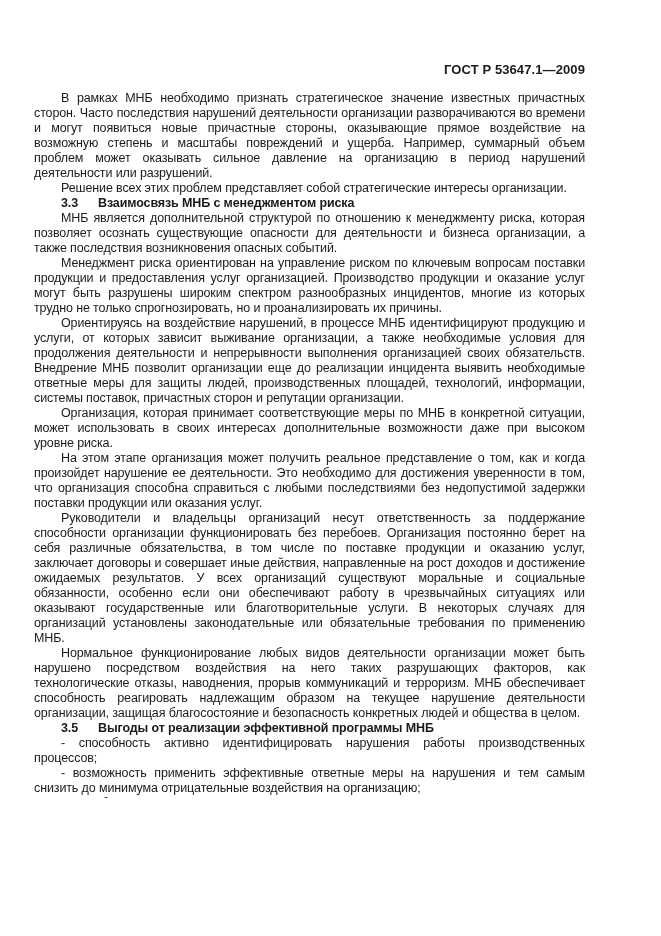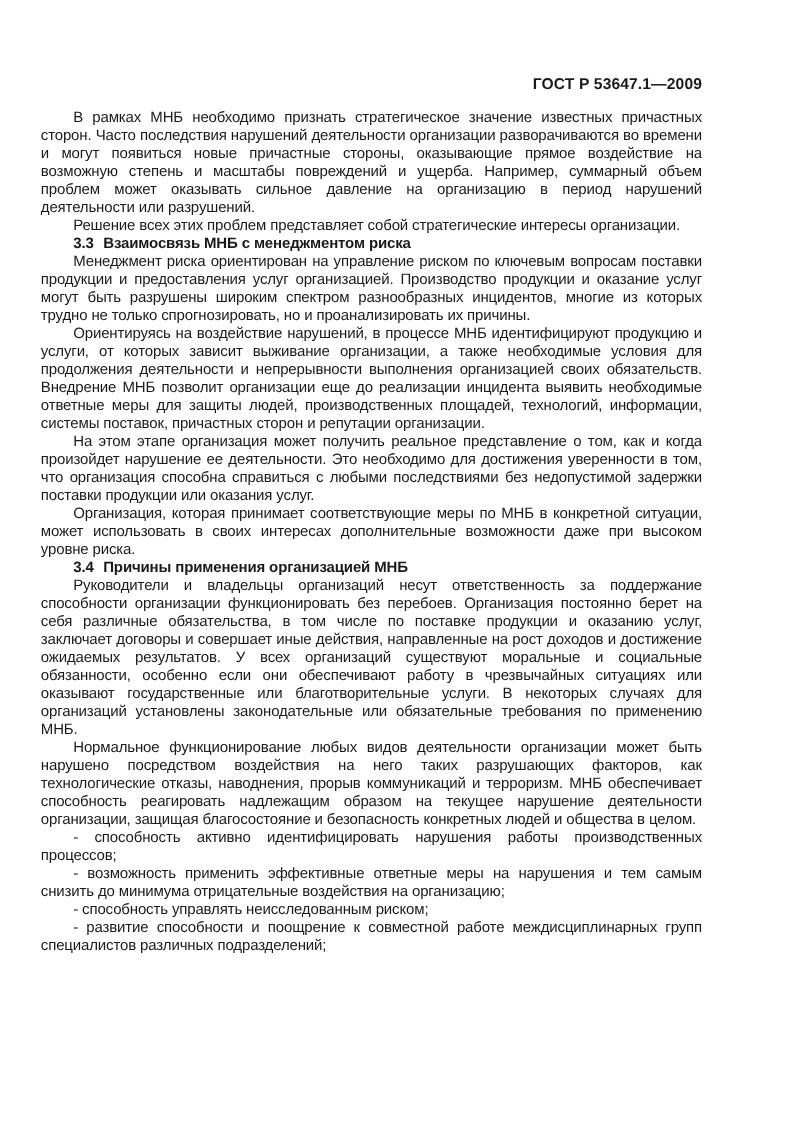--- a/index.html
+++ b/index.html
@@ -43,21 +43,21 @@
   }
   .para, .heading {
     margin: 0;
     text-indent: 27px;
   }
   .heading {
     font-weight: bold;
     text-align: left;
   }
   .h-num {
-    margin-right: 8px;
+    margin-right: 20px;
   }
   .page-number {
     position: absolute;
     top: 842px;
     left: 34px;
     width: 551px;
     text-align: right;
     font-size: 12.5px;
     line-height: 15px;
   }
@@ -65,27 +65,28 @@
 </head>
 <body>
 
 <div class="page">
   <div class="running-header">ГОСТ Р 53647.1—2009</div>
 
   <div class="content" id="content">
       <p class="para">В рамках МНБ необходимо признать стратегическое значение известных причастных сторон. Часто последствия нарушений деятельности организации разворачиваются во времени и могут появиться новые причастные стороны, оказывающие прямое воздействие на возможную степень и масштабы повреждений и ущерба. Например, суммарный объем проблем может оказывать сильное давление на организацию в период нарушений деятельности или разрушений.</p>
       <p class="para">Решение всех этих проблем представляет собой стратегические интересы организации.</p>
       <p class="heading"><span class="h-num">3.3</span><span>Взаимосвязь МНБ с менеджментом риска</span></p>
+      <p class="para">МНБ является дополнительной структурой по отношению к менеджменту риска, которая позволяет осознать существующие опасности для деятельности и бизнеса организации, а также последствия возникновения опасных событий.</p>
       <p class="para">Менеджмент риска ориентирован на управление риском по ключевым вопросам поставки продукции и предоставления услуг организацией. Производство продукции и оказание услуг могут быть разрушены широким спектром разнообразных инцидентов, многие из которых трудно не только спрогнозировать, но и проанализировать их причины.</p>
       <p class="para">Ориентируясь на воздействие нарушений, в процессе МНБ идентифицируют продукцию и услуги, от которых зависит выживание организации, а также необходимые условия для продолжения деятельности и непрерывности выполнения организацией своих обязательств. Внедрение МНБ позволит организации еще до реализации инцидента выявить необходимые ответные меры для защиты людей, производственных площадей, технологий, информации, системы поставок, причастных сторон и репутации организации.</p>
+      <p class="para">Организация, которая принимает соответствующие меры по МНБ в конкретной ситуации, может использовать в своих интересах дополнительные возможности даже при высоком уровне риска.</p>
       <p class="para">На этом этапе организация может получить реальное представление о том, как и когда произойдет нарушение ее деятельности. Это необходимо для достижения уверенности в том, что организация способна справиться с любыми последствиями без недопустимой задержки поставки продукции или оказания услуг.</p>
-      <p class="para">Организация, которая принимает соответствующие меры по МНБ в конкретной ситуации, может использовать в своих интересах дополнительные возможности даже при высоком уровне риска.</p>
-      <p class="heading"><span class="h-num">3.4</span><span>Причины применения организацией МНБ</span></p>
       <p class="para">Руководители и владельцы организаций несут ответственность за поддержание способности организации функционировать без перебоев. Организация постоянно берет на себя различные обязательства, в том числе по поставке продукции и оказанию услуг, заключает договоры и совершает иные действия, направленные на рост доходов и достижение ожидаемых результатов. У всех организаций существуют моральные и социальные обязанности, особенно если они обеспечивают работу в чрезвычайных ситуациях или оказывают государственные или благотворительные услуги. В некоторых случаях для организаций установлены законодательные или обязательные требования по применению МНБ.</p>
       <p class="para">Нормальное функционирование любых видов деятельности организации может быть нарушено посредством воздействия на него таких разрушающих факторов, как технологические отказы, наводнения, прорыв коммуникаций и терроризм. МНБ обеспечивает способность реагировать надлежащим образом на текущее нарушение деятельности организации, защищая благосостояние и безопасность конкретных людей и общества в целом.</p>
+      <p class="heading"><span class="h-num">3.5</span><span>Выгоды от реализации эффективной программы МНБ</span></p>
       <p class="para">- способность активно идентифицировать нарушения работы производственных процессов;</p>
       <p class="para">- возможность применить эффективные ответные меры на нарушения и тем самым снизить до минимума отрицательные воздействия на организацию;</p>
       <p class="para">- способность управлять неисследованным риском;</p>
       <p class="para">- развитие способности и поощрение к совместной работе междисциплинарных групп специалистов различных подразделений;</p>
     </div>
 
   <div class="page-number">5</div>
 </div>
 
 </body></html>

